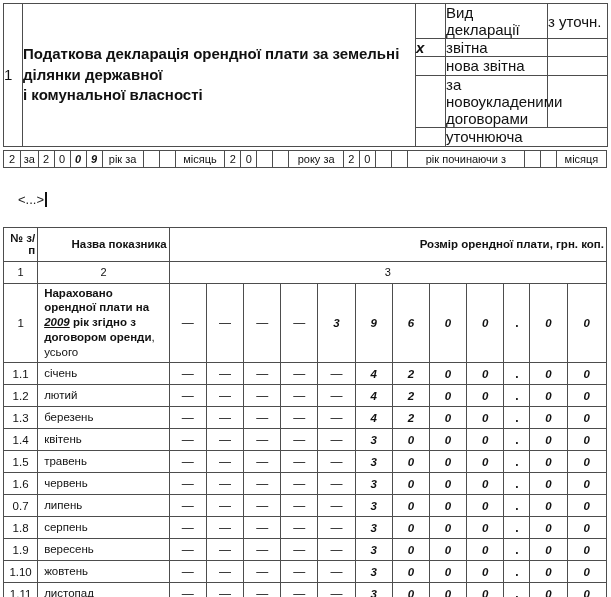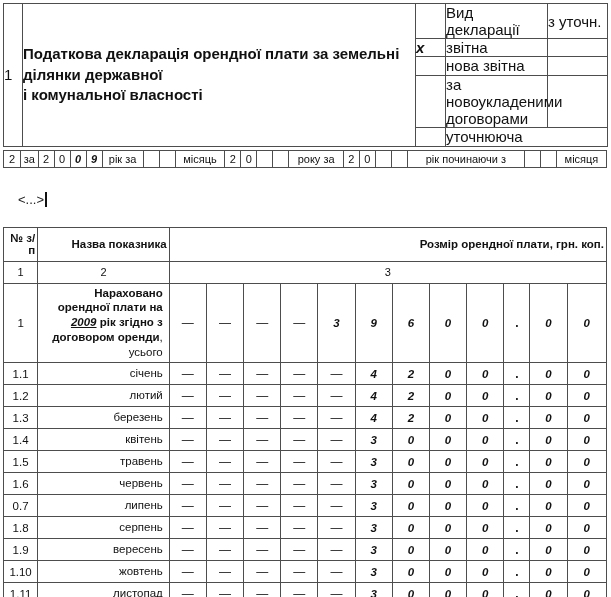--- a/index.html
+++ b/index.html
@@ -36,21 +36,21 @@
   
   .cursor-line{margin:24px 0 19px 15px;font-size:13px;display:flex;align-items:center;height:16px;color:#222;}
   .caret{display:inline-block;width:2px;height:15px;background:#111;margin-left:1px;}
 
   
   #main-table{width:604px;table-layout:fixed;margin-top:0;}
   #main-table th{font-size:11.5px;font-weight:bold;text-align:right;vertical-align:middle;padding:2px;}
   .mt-head{height:34px;}
   .mt-colnums td{height:22px;font-size:11px;text-align:center;vertical-align:middle;}
   .numcol{text-align:center;font-size:11.5px;vertical-align:middle;}
-  .label{text-align:right;font-size:11.5px;vertical-align:middle;padding:2px 6px;line-height:1.3;}
+  .label{text-align:left;font-size:11.5px;vertical-align:middle;padding:2px 6px;line-height:1.3;}
   .summary-row{height:68px;}
   .summary-label .b{font-weight:bold;}
   .year{font-weight:bold;font-style:italic;text-decoration:underline;}
   .month-row{height:22px;}
   .cell{text-align:center;vertical-align:middle;font-size:12px;padding:0;}
   .cell.num-val{font-weight:bold;font-style:italic;font-size:11.5px;}
   .cell.dash{font-size:12px;color:#222;}
   .cell.dot{font-weight:bold;font-size:12px;}
 </style>
 </head>

